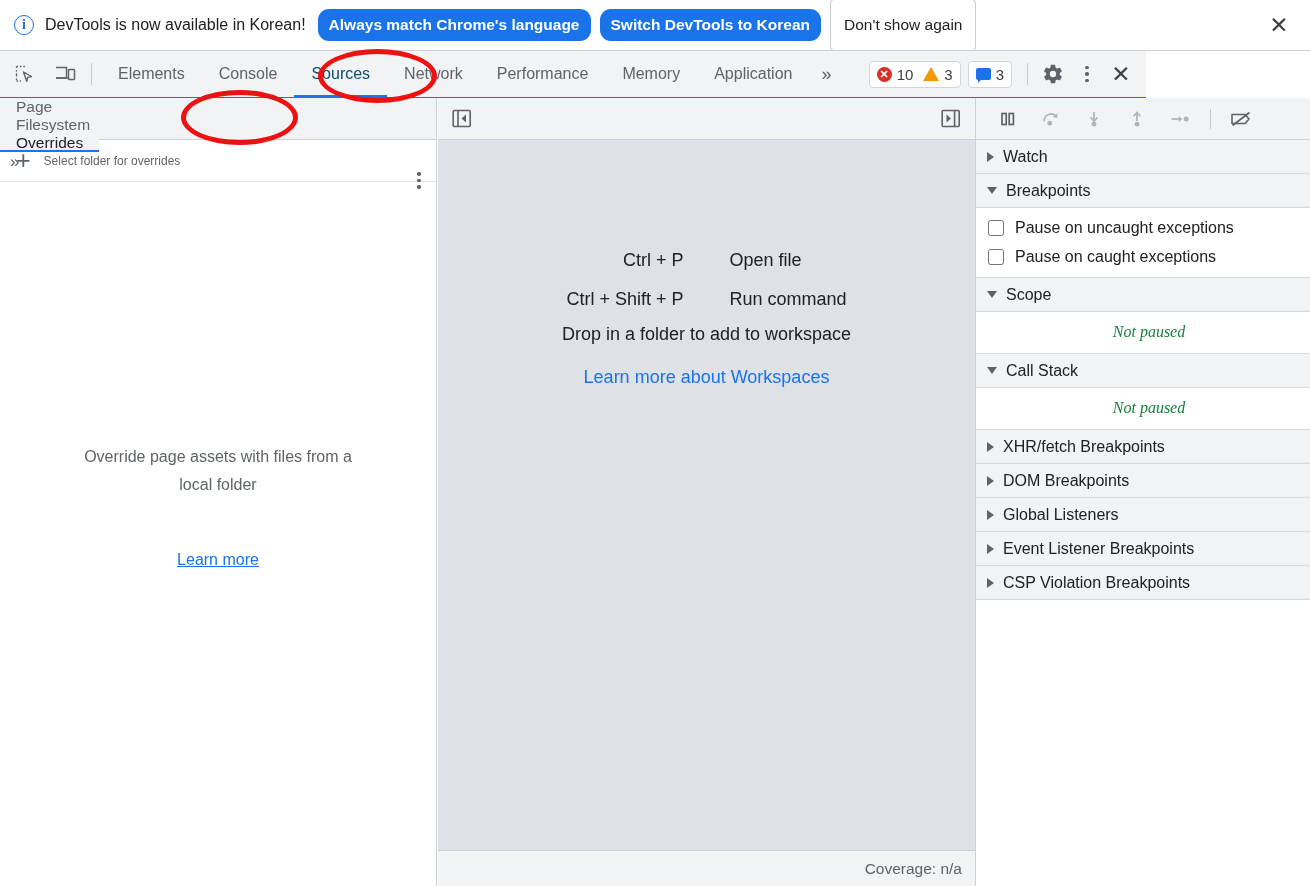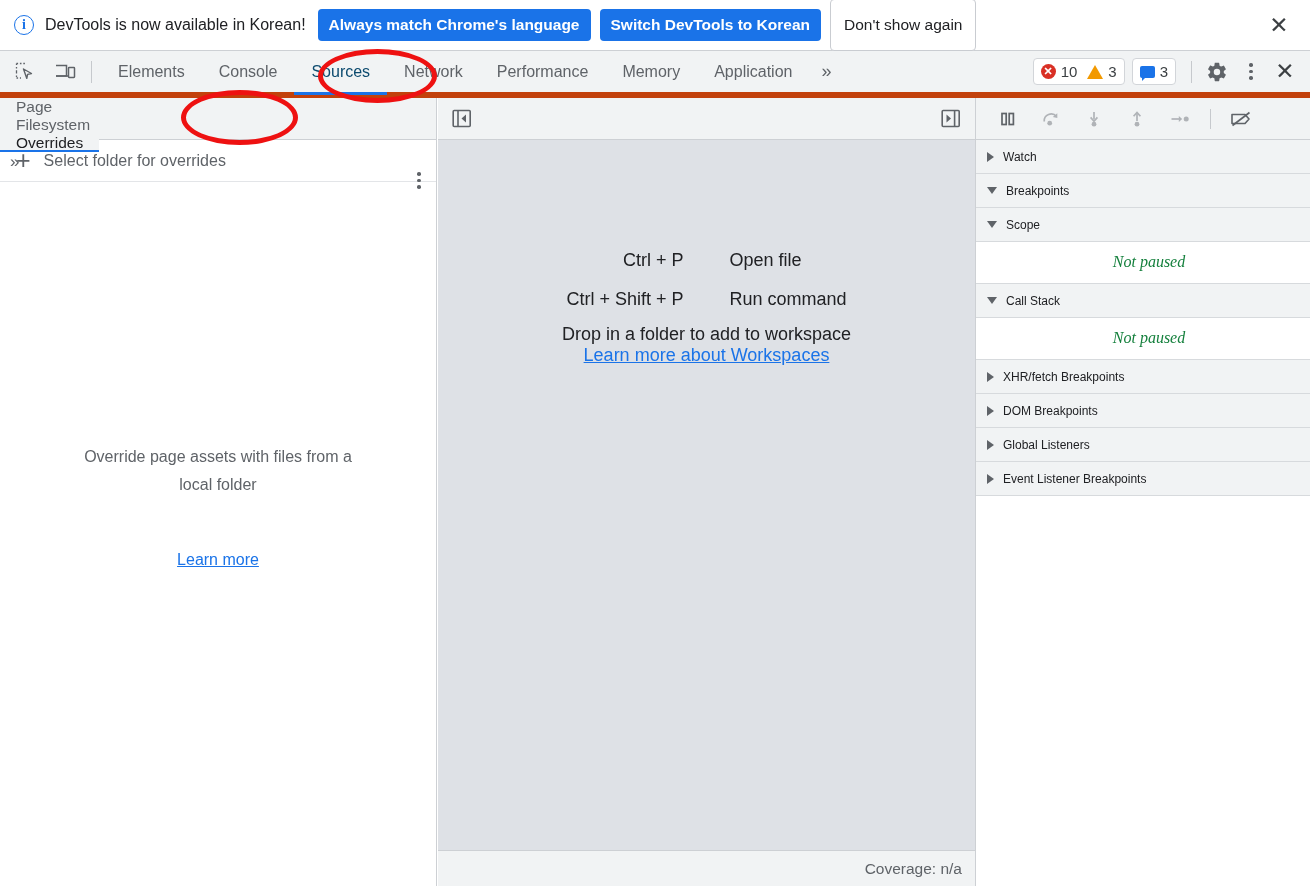--- a/index.html
+++ b/index.html
@@ -19,39 +19,39 @@
     display: flex; align-items: center; padding: 0 14px;
   }
   .info-icon {
     width: 20px; height: 20px; flex: 0 0 20px; margin-right: 11px;
     border: 1.6px solid #1a73e8; border-radius: 50%;
     color: #1a73e8; font-size: 14px; line-height: 17px;
     text-align: center; font-family: "Liberation Serif", serif; font-weight: bold;
   }
   .notif-text { font-size: 16px; color: #202124; white-space: nowrap; margin-right: 12px; }
   .btn-primary {
-    background: #1a73e8; color: #fff; border: none; border-radius: 4px;
+    background: #1a73e8; color: #fff; border: none; border-radius: 11px;
     font-family: "Liberation Sans", sans-serif; font-size: 15.5px; font-weight: bold;
     padding: 7px 11px; margin-right: 9px; cursor: pointer; white-space: nowrap;
   }
   .btn-secondary {
     background: #fff; color: #202124; border: 1px solid #c9ccd1; border-radius: 4px;
     font-family: "Liberation Sans", sans-serif; font-size: 15.5px;
     padding: 16px 13px; cursor: pointer; white-space: nowrap;
   }
   .notif-close {
     margin-left: auto; width: 34px; height: 34px; cursor: pointer;
     display: flex; align-items: center; justify-content: center;
     color: #3c4043; font-size: 23px; font-weight: 300; line-height: 1;
   }
 
   
   .tabbar {
-    position: absolute; left: 0; top: 51px; width: 1310px; height: 47px;
-    background: #f1f3f4; border-bottom: 6px solid #c2410c;
+    position: absolute; left: 0; top: 51px; width: 1146px; height: 47px;
+    background: #f1f3f4; border-bottom: 1px solid #c2410c;
     display: flex; align-items: center;
   }
   .tb-icon {
     width: 34px; height: 30px; margin-left: 7px; cursor: pointer;
     display: flex; align-items: center; justify-content: center; color: #5f6368;
   }
   .tb-sep { width: 1px; height: 22px; background: #c6c9cd; margin: 0 9px; }
   .tabs { display: flex; align-items: stretch; height: 47px; }
   .tab {
     display: flex; align-items: center; padding: 0 17px; height: 47px;
@@ -103,21 +103,21 @@
     content: ""; position: absolute; left: 0; right: 0; bottom: 0; height: 2.5px; background: #1a73e8;
   }
   .sub-more { font-size: 17px; color: #5f6368; display:flex; align-items:center; padding: 0 10px; cursor: pointer; }
   .sub-kebab { margin-left: auto; display:flex; align-items:center; justify-content:center;
     width: 34px; cursor: pointer; }
   .select-folder-row {
     height: 42px; display: flex; align-items: center; padding-left: 16px;
     border-bottom: 1px solid #e3e5e8; cursor: pointer;
   }
   .plus-icon { font-size: 25px; color: #5f6368; font-weight: 300; line-height: 1; margin-right: 13px; }
-  .select-folder-text { font-size: 16px; color: #5f6368; }
+  .select-folder-text { font-size: 12px; color: #5f6368; }
   .left-empty {
     position: absolute; left: 0; right: 0; top: 345px;
     text-align: center; padding: 0 32px;
   }
   .left-empty-text { font-size: 16px; color: #5f6368; line-height: 28px; }
   .left-empty-link {
     display: inline-block; margin-top: 52px;
     font-size: 16px; color: #1a73e8; text-decoration: underline; cursor: pointer;
   }
 
@@ -134,21 +134,21 @@
   .panel-toggle { width: 26px; height: 24px; display: flex; align-items: center;
     justify-content: center; cursor: pointer; }
   .center-body {
     flex: 1; display: flex; flex-direction: column; align-items: center;
     padding-top: 110px; background: #dee1e6;
   }
   .shortcut-grid { display: grid; grid-template-columns: auto auto; column-gap: 46px; row-gap: 18px; }
   .sc-key { font-size: 18px; color: #202124; text-align: right; white-space: nowrap; }
   .sc-desc { font-size: 18px; color: #202124; text-align: left; white-space: nowrap; }
   .drop-text { font-size: 18px; color: #202124; margin-top: 14px; }
-  .ws-link { font-size: 18px; color: #1a73e8; text-decoration: underline; cursor: pointer; text-align: center; }
+  .ws-link { font-size: 18px; color: #1a73e8; margin-top: 22px; cursor: pointer; text-align: center; }
   .coverage-bar {
     height: 36px; background: #f1f3f4; border-top: 1px solid #cdd0d4;
     display: flex; align-items: center; justify-content: flex-end; padding-right: 13px;
     flex: 0 0 36px;
     margin-top: 40px;
   }
   .coverage-text { font-size: 15.5px; color: #5f6368; }
 
   
   .right-panel {
@@ -164,21 +164,21 @@
   .dbg-sep { width: 1px; height: 20px; background: #c6c9cd; margin: 0 7px; }
   .section-header {
     height: 34px; background: #f1f3f4; border-bottom: 1px solid #d7dadd;
     display: flex; align-items: center; padding-left: 11px; cursor: pointer;
   }
   .tri { width: 0; height: 0; margin-right: 9px; flex: 0 0 auto; }
   .tri.collapsed { border-left: 7px solid #5f6368; border-top: 5px solid transparent;
     border-bottom: 5px solid transparent; }
   .tri.expanded { border-top: 7px solid #5f6368; border-left: 5px solid transparent;
     border-right: 5px solid transparent; }
-  .section-title { font-size: 12px; color: #202124; }
+  .section-title { font-size: 16px; color: #202124; }
   .section-body { background: #ffffff; }
   .cb-row { display: flex; align-items: center; height: 29px; padding-left: 12px; cursor: pointer; }
   .cb { width: 16px; height: 16px; border: 1.6px solid #6e7377; border-radius: 2.5px;
     margin-right: 11px; background: #fff; flex: 0 0 16px; }
   .cb-label { font-size: 16px; color: #202124; }
   .notpaused {
     text-align: center; font-size: 16px; color: #15803d;
     font-family: "Liberation Serif", serif; font-style: italic;
     padding: 11px 0 12px 12px; border-bottom: 1px solid #d7dadd; background: #fff;
   }
@@ -377,20 +377,30 @@
 
     <div class="section-header">
       <span class="tri collapsed"></span>
       <span class="section-title">Watch</span>
     </div>
 
     <div class="section-header">
       <span class="tri expanded"></span>
       <span class="section-title">Breakpoints</span>
     </div>
+    <div class="section-body bp-body">
+      <div class="cb-row">
+        <span class="cb"></span>
+        <span class="cb-label">Pause on uncaught exceptions</span>
+      </div>
+      <div class="cb-row">
+        <span class="cb"></span>
+        <span class="cb-label">Pause on caught exceptions</span>
+      </div>
+    </div>
 
     <div class="section-header">
       <span class="tri expanded"></span>
       <span class="section-title">Scope</span>
     </div>
     <div class="notpaused">Not paused</div>
 
     <div class="section-header">
       <span class="tri expanded"></span>
       <span class="section-title">Call Stack</span>
@@ -406,18 +416,22 @@
       <span class="section-title">DOM Breakpoints</span>
     </div>
     <div class="section-header">
       <span class="tri collapsed"></span>
       <span class="section-title">Global Listeners</span>
     </div>
     <div class="section-header">
       <span class="tri collapsed"></span>
       <span class="section-title">Event Listener Breakpoints</span>
     </div>
+    <div class="section-header">
+      <span class="tri collapsed"></span>
+      <span class="section-title">CSP Violation Breakpoints</span>
+    </div>
   </div>
 
   <div class="annot" style="left:318px; top:49px; width:119px; height:54px;"></div>
   <div class="annot" style="left:181px; top:90px; width:117px; height:55px;"></div>
 
 </div>
 
 </body></html>

